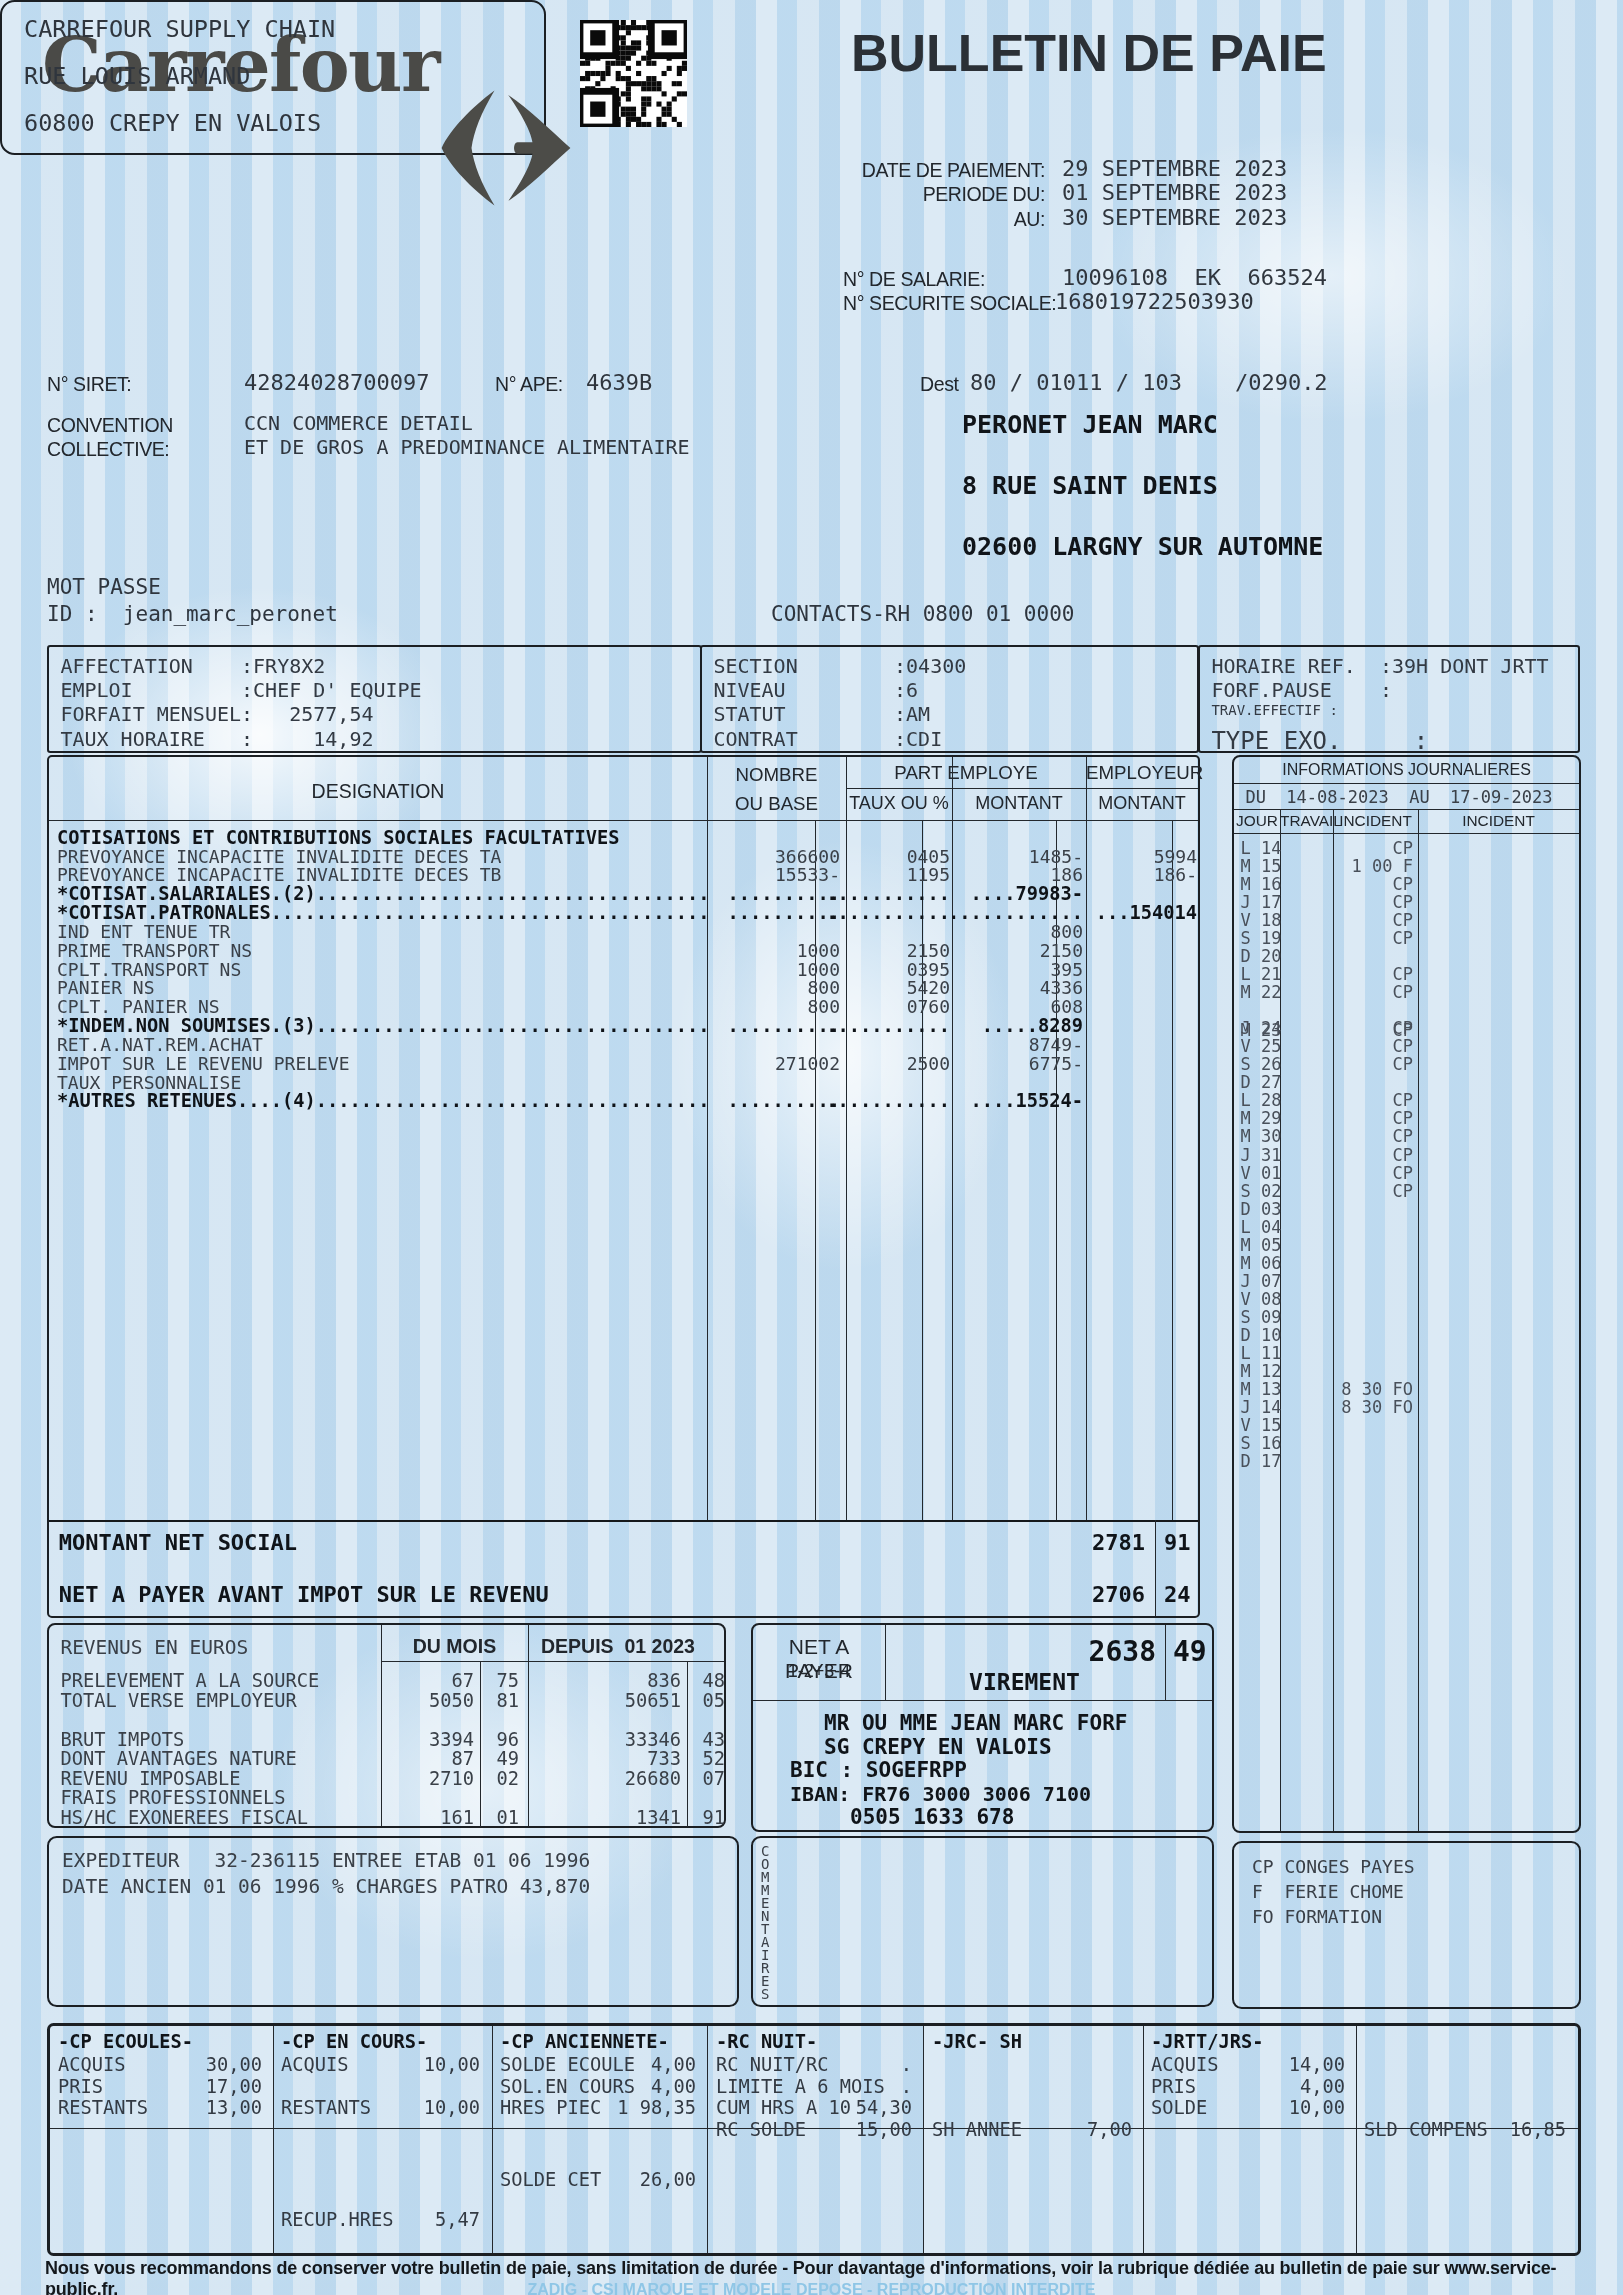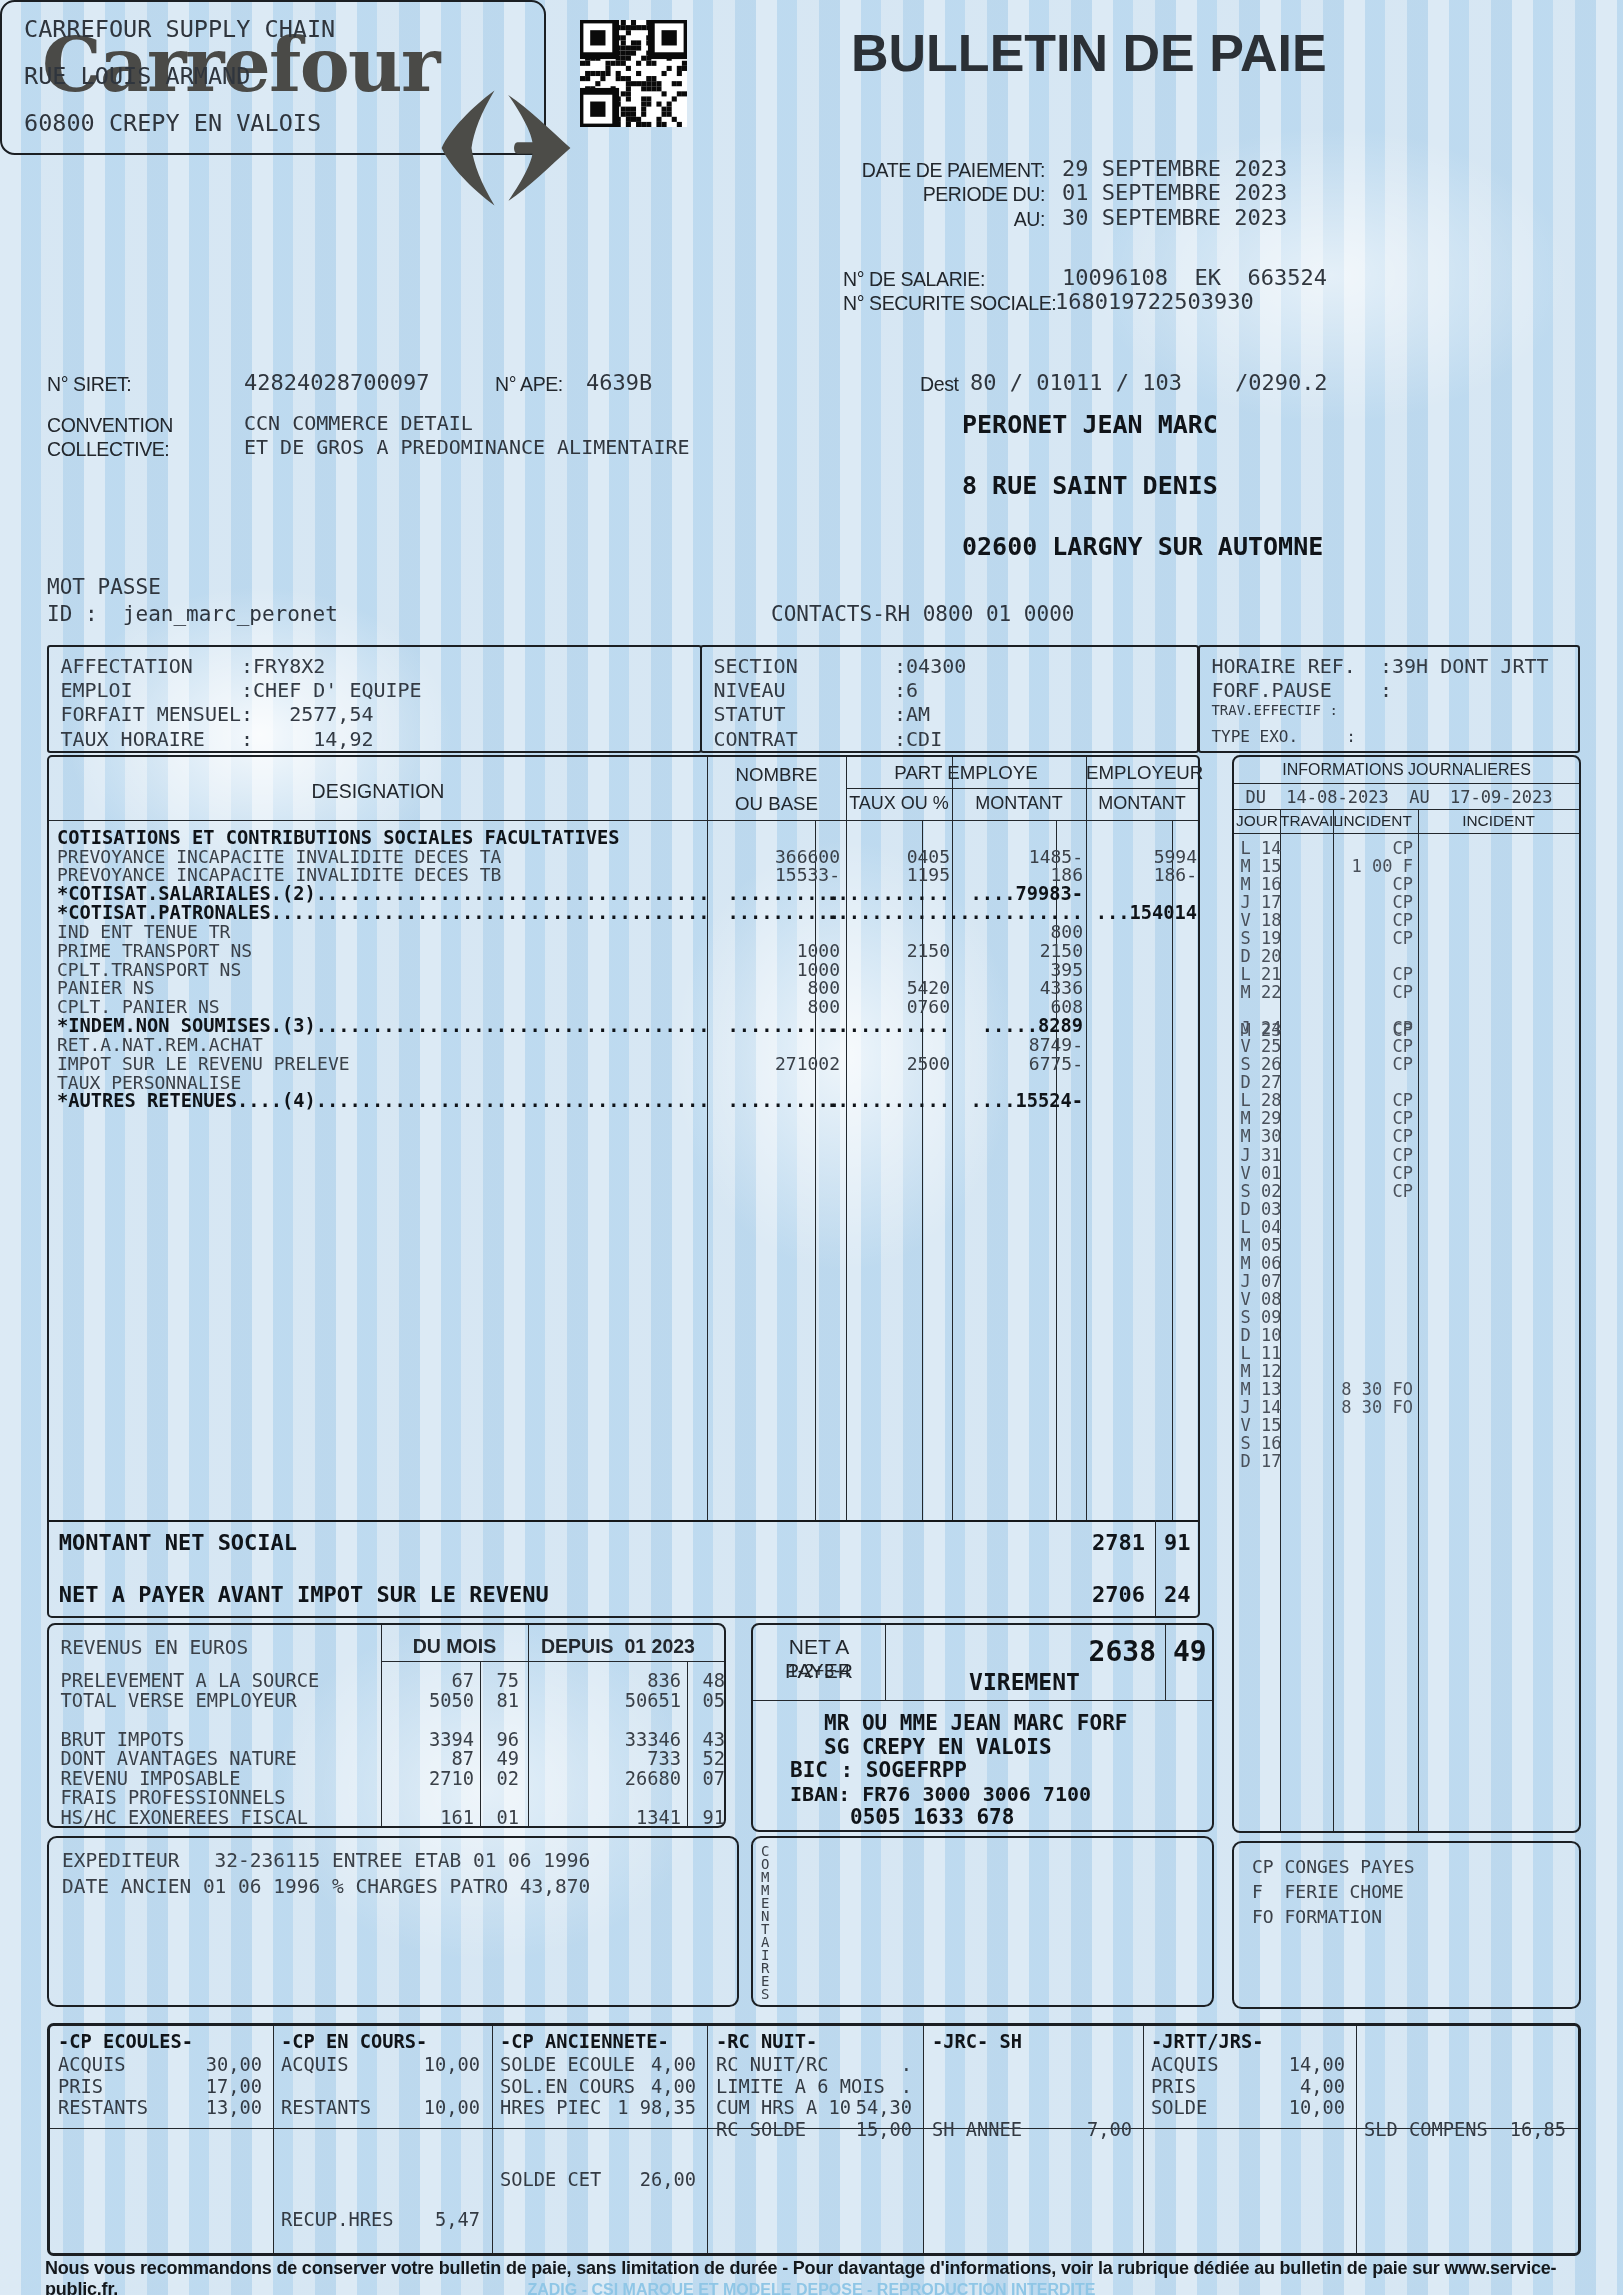--- a/index.html
+++ b/index.html
@@ -251,21 +251,21 @@
   <div class="box" style="left:700px;top:645px;width:495px;height:104px;border-radius:3.2px;" id="ibox2">
       <div class="abs pre" style="left: 11.4px; top: 6.5px; font-size: 20px; color: rgb(51, 58, 67);">SECTION        :04300</div>
       <div class="abs pre" style="left: 11.4px; top: 31px; font-size: 20px; color: rgb(51, 58, 67);">NIVEAU         :6</div>
       <div class="abs pre" style="left: 11.4px; top: 55px; font-size: 20px; color: rgb(51, 58, 67);">STATUT         :AM</div>
       <div class="abs pre" style="left: 11.4px; top: 80px; font-size: 20px; color: rgb(51, 58, 67);">CONTRAT        :CDI</div>
     </div>
   <div class="box" style="left:1198px;top:645px;width:378px;height:104px;border-radius:3.2px;" id="ibox3">
       <div class="abs pre" style="left: 11.4px; top: 6.5px; font-size: 20px; color: rgb(51, 58, 67);">HORAIRE REF.  :39H DONT JRTT</div>
       <div class="abs pre" style="left: 11.4px; top: 31px; font-size: 20px; color: rgb(51, 58, 67);">FORF.PAUSE    :</div>
       <div class="abs pre" style="left: 11.4px; top: 55px; font-size: 14px; color: rgb(51, 58, 67);">TRAV.EFFECTIF :</div>
-      <div class="abs pre" style="left: 11.4px; top: 80px; font-size: 16px; color: rgb(51, 58, 67);">TYPE EXO.     :</div>
+      <div class="abs pre" style="left: 11.4px; top: 80px; font-size: 24px; color: rgb(51, 58, 67);">TYPE EXO.     :</div>
     </div>
 
   <div class="box" style="left:47px;top:755px;width:1149px;height:859px;border-radius:4.9px;" id="mtable">
 
     <div class="hline" style="left:0;top:63px;width:1149px;"></div>
     <div class="hline" style="left:797px;top:31px;width:352px;border-top-width:1.2px;"></div>
     <div class="abs sans" style="left:0;top:23px;width:658px;text-align:center;font-size:19.5px;color:#22272d;">DESIGNATION</div>
     <div class="abs sans" style="left:658px;top:6.5px;width:139px;text-align:center;font-size:18.7px;color:#22272d;">NOMBRE</div>
     <div class="abs sans" style="left:658px;top:36px;width:139px;text-align:center;font-size:18.7px;color:#22272d;">OU BASE</div>
     <div class="abs sans" style="left:797px;top:4.9px;width:240px;text-align:center;font-size:18.7px;color:#22272d;">PART EMPLOYE</div>
@@ -328,20 +328,21 @@
         <div class="trow" style="top: 183px;">
           <div class="cd">PRIME TRANSPORT NS</div>
           <div class="cnum" style="width: 791px;">1000</div>
           <div class="cnum" style="width: 901px;">2150</div>
           <div class="cnum" style="width: 1034px;">2150</div>
           <div class="cnum" style="width: 1148px;"></div>
         </div>
         <div class="trow" style="top: 202px;">
           <div class="cd">CPLT.TRANSPORT NS</div>
           <div class="cnum" style="width: 791px;">1000</div>
+          <div class="cnum" style="width: 901px;">0395</div>
           <div class="cnum" style="width: 1034px;">395</div>
           <div class="cnum" style="width: 1148px;"></div>
         </div>
         <div class="trow" style="top: 220px;">
           <div class="cd">PANIER NS</div>
           <div class="cnum" style="width: 791px;">800</div>
           <div class="cnum" style="width: 901px;">5420</div>
           <div class="cnum" style="width: 1034px;">4336</div>
           <div class="cnum" style="width: 1148px;"></div>
         </div>

